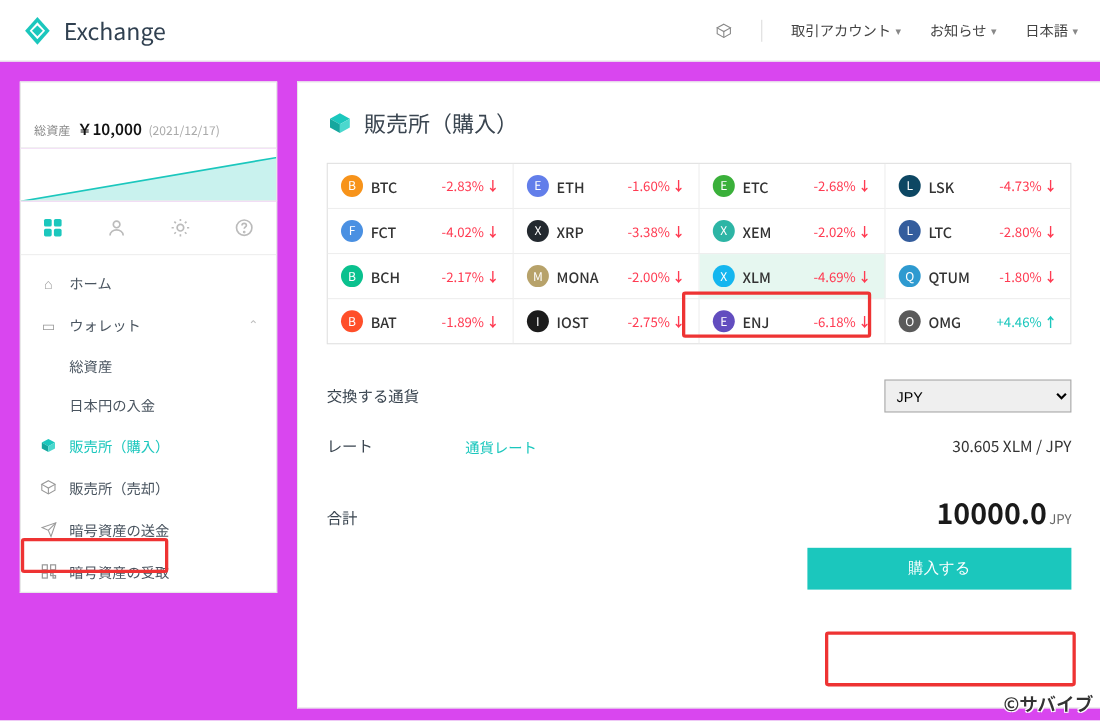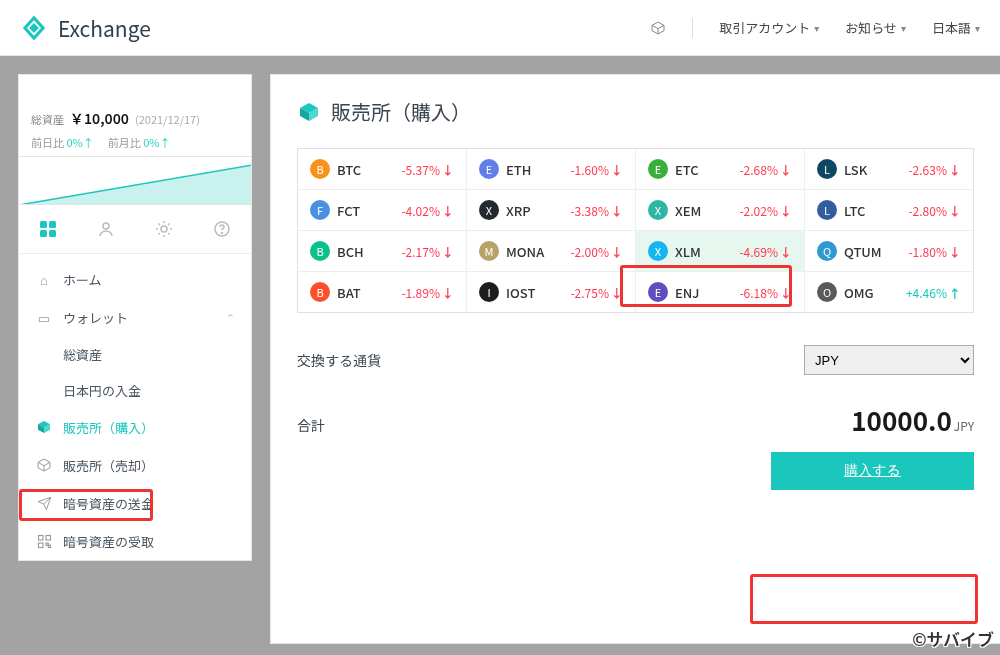--- a/index.html
+++ b/index.html
@@ -1,17 +1,17 @@
 <!DOCTYPE html>
 <html><head>
 <meta charset="utf-8">
 <style>
   html,body{margin:0;padding:0;font-family:"Hiragino Kaku Gothic ProN","Noto Sans JP","Meiryo",sans-serif;background:#f3f4f5;color:#333;}
   *{box-sizing:border-box;}
-  .app{width:1000px;height:655px;position:relative;background:#a3a3a3;overflow:hidden;}
+  .app{width:1000px;height:655px;position:relative;background:#d946ef;overflow:hidden;}
 
   
   .header{height:56px;background:#fff;border-bottom:1px solid #e6e6e6;display:flex;align-items:center;padding:0 20px;justify-content:space-between;}
   .brand{display:flex;align-items:center;gap:10px;font-size:21px;color:#304050;font-weight:400;}
   .brand-logo{width:28px;height:28px;}
   .header-right{display:flex;align-items:center;gap:26px;font-size:13px;color:#444;}
   .hr-sep{width:1px;height:20px;background:#ddd;}
   .hr-item{display:flex;align-items:center;gap:4px;cursor:pointer;}
   .chev{font-size:10px;color:#888;}
 
@@ -63,21 +63,21 @@
   .form-control{margin-left:auto;display:flex;align-items:center;}
   .qty-box{border:2px solid #1bc7bd;background:#fff;display:flex;align-items:center;height:36px;width:170px;padding:0 3px 0 10px;}
   .qty-input{flex:1;border:none;outline:none;font-size:14px;color:#333;}
   .sel{border:1px solid #aaa;height:30px;width:170px;font-size:13px;padding:0 6px;}
   .rate-link{color:#1bc7bd;font-size:13px;margin-left:6px;}
   .rate-val{margin-left:auto;font-size:14px;color:#333;}
   .total-row{display:flex;align-items:baseline;margin-top:18px;}
   .total-val{margin-left:auto;font-size:26px;font-weight:700;color:#1a1a1a;}
   .total-unit{font-size:12px;color:#666;margin-left:2px;}
 
-  .buy-btn{margin-left:auto;display:block;margin-top:14px;width:203px;height:38px;background:#1bc7bd;color:#fff;border:none;font-size:14px;cursor:pointer;text-decoration:underline;}
+  .buy-btn{margin-left:auto;display:block;margin-top:14px;width:240px;height:38px;background:#1bc7bd;color:#fff;border:none;font-size:14px;cursor:pointer;}
 
   .watermark{position:absolute;right:6px;bottom:4px;font-size:17px;color:#333;background:rgba(255,255,255,0); font-weight:600;}
   .watermark span{color:#333;}
   
   
   .cube-icon{width:16px;height:16px;}
 </style>
 </head>
 <body>
 
@@ -116,24 +116,20 @@
 
   <div class="body">
 
     <div class="sidebar">
       <div class="summary">
         <div class="summary-row">
           <span class="summary-label">総資産</span>
           <span class="summary-amount">￥10,000</span>
           <span class="summary-date">(2021/12/17)</span>
         </div>
-        <div class="summary-sub">
-          <span><span>前日比</span> <span class="pct">0%↑</span></span>
-          <span><span>前月比</span> <span class="pct">0%↑</span></span>
-        </div>
       </div>
       <div class="diag-box">
         <svg width="234" height="48">
             <polygon points="0,48 234,8 234,48" fill="#c9f2ee"></polygon>
             <line x1="0" y1="48" x2="234" y2="8" stroke="#1bc7bd" stroke-width="1.5"></line>
           </svg>
       </div>
 
       <div class="navcard">
         <div class="nav-top">
@@ -234,21 +230,21 @@
           </svg>
         <span>販売所（購入）</span>
       </div>
 
       <div class="coin-grid" id="coin-grid">
           <div class="coin-row">
             <div class="coin-cell">
               <div class="coin-ic" style="background: rgb(247, 147, 26);">B</div>
               <span class="coin-sym">BTC</span>
               <span class="coin-pct down">
-                <span>-5.37%</span> 
+                <span>-2.83%</span> 
                 <span class="arrow">↓</span>
               </span>
             </div>
             <div class="coin-cell">
               <div class="coin-ic" style="background: rgb(98, 126, 234);">E</div>
               <span class="coin-sym">ETH</span>
               <span class="coin-pct down">
                 <span>-1.60%</span> 
                 <span class="arrow">↓</span>
               </span>
@@ -258,21 +254,21 @@
               <span class="coin-sym">ETC</span>
               <span class="coin-pct down">
                 <span>-2.68%</span> 
                 <span class="arrow">↓</span>
               </span>
             </div>
             <div class="coin-cell">
               <div class="coin-ic" style="background: rgb(13, 71, 99);">L</div>
               <span class="coin-sym">LSK</span>
               <span class="coin-pct down">
-                <span>-2.63%</span> 
+                <span>-4.73%</span> 
                 <span class="arrow">↓</span>
               </span>
             </div>
           </div>
           <div class="coin-row">
             <div class="coin-cell">
               <div class="coin-ic" style="background: rgb(74, 144, 226);">F</div>
               <span class="coin-sym">FCT</span>
               <span class="coin-pct down">
                 <span>-4.02%</span> 
@@ -376,20 +372,25 @@
 
       <div class="form">
         <div class="form-row">
           <div class="form-label">交換する通貨</div>
           <div class="form-control">
             <select class="sel">
               <option>JPY</option>
             </select>
           </div>
         </div>
+        <div class="form-row">
+          <div class="form-label">レート</div>
+          <a class="rate-link">通貨レート</a>
+          <div class="rate-val">30.605  XLM / JPY</div>
+        </div>
         <div class="total-row">
           <div class="form-label">合計</div>
           <div style="margin-left:auto;display:flex;align-items:baseline;">
             <span class="total-val">10000.0</span>
             <span class="total-unit">JPY</span>
           </div>
         </div>
         <div style="display:flex;position:relative;">
           <button class="buy-btn">購入する</button>
         </div>

